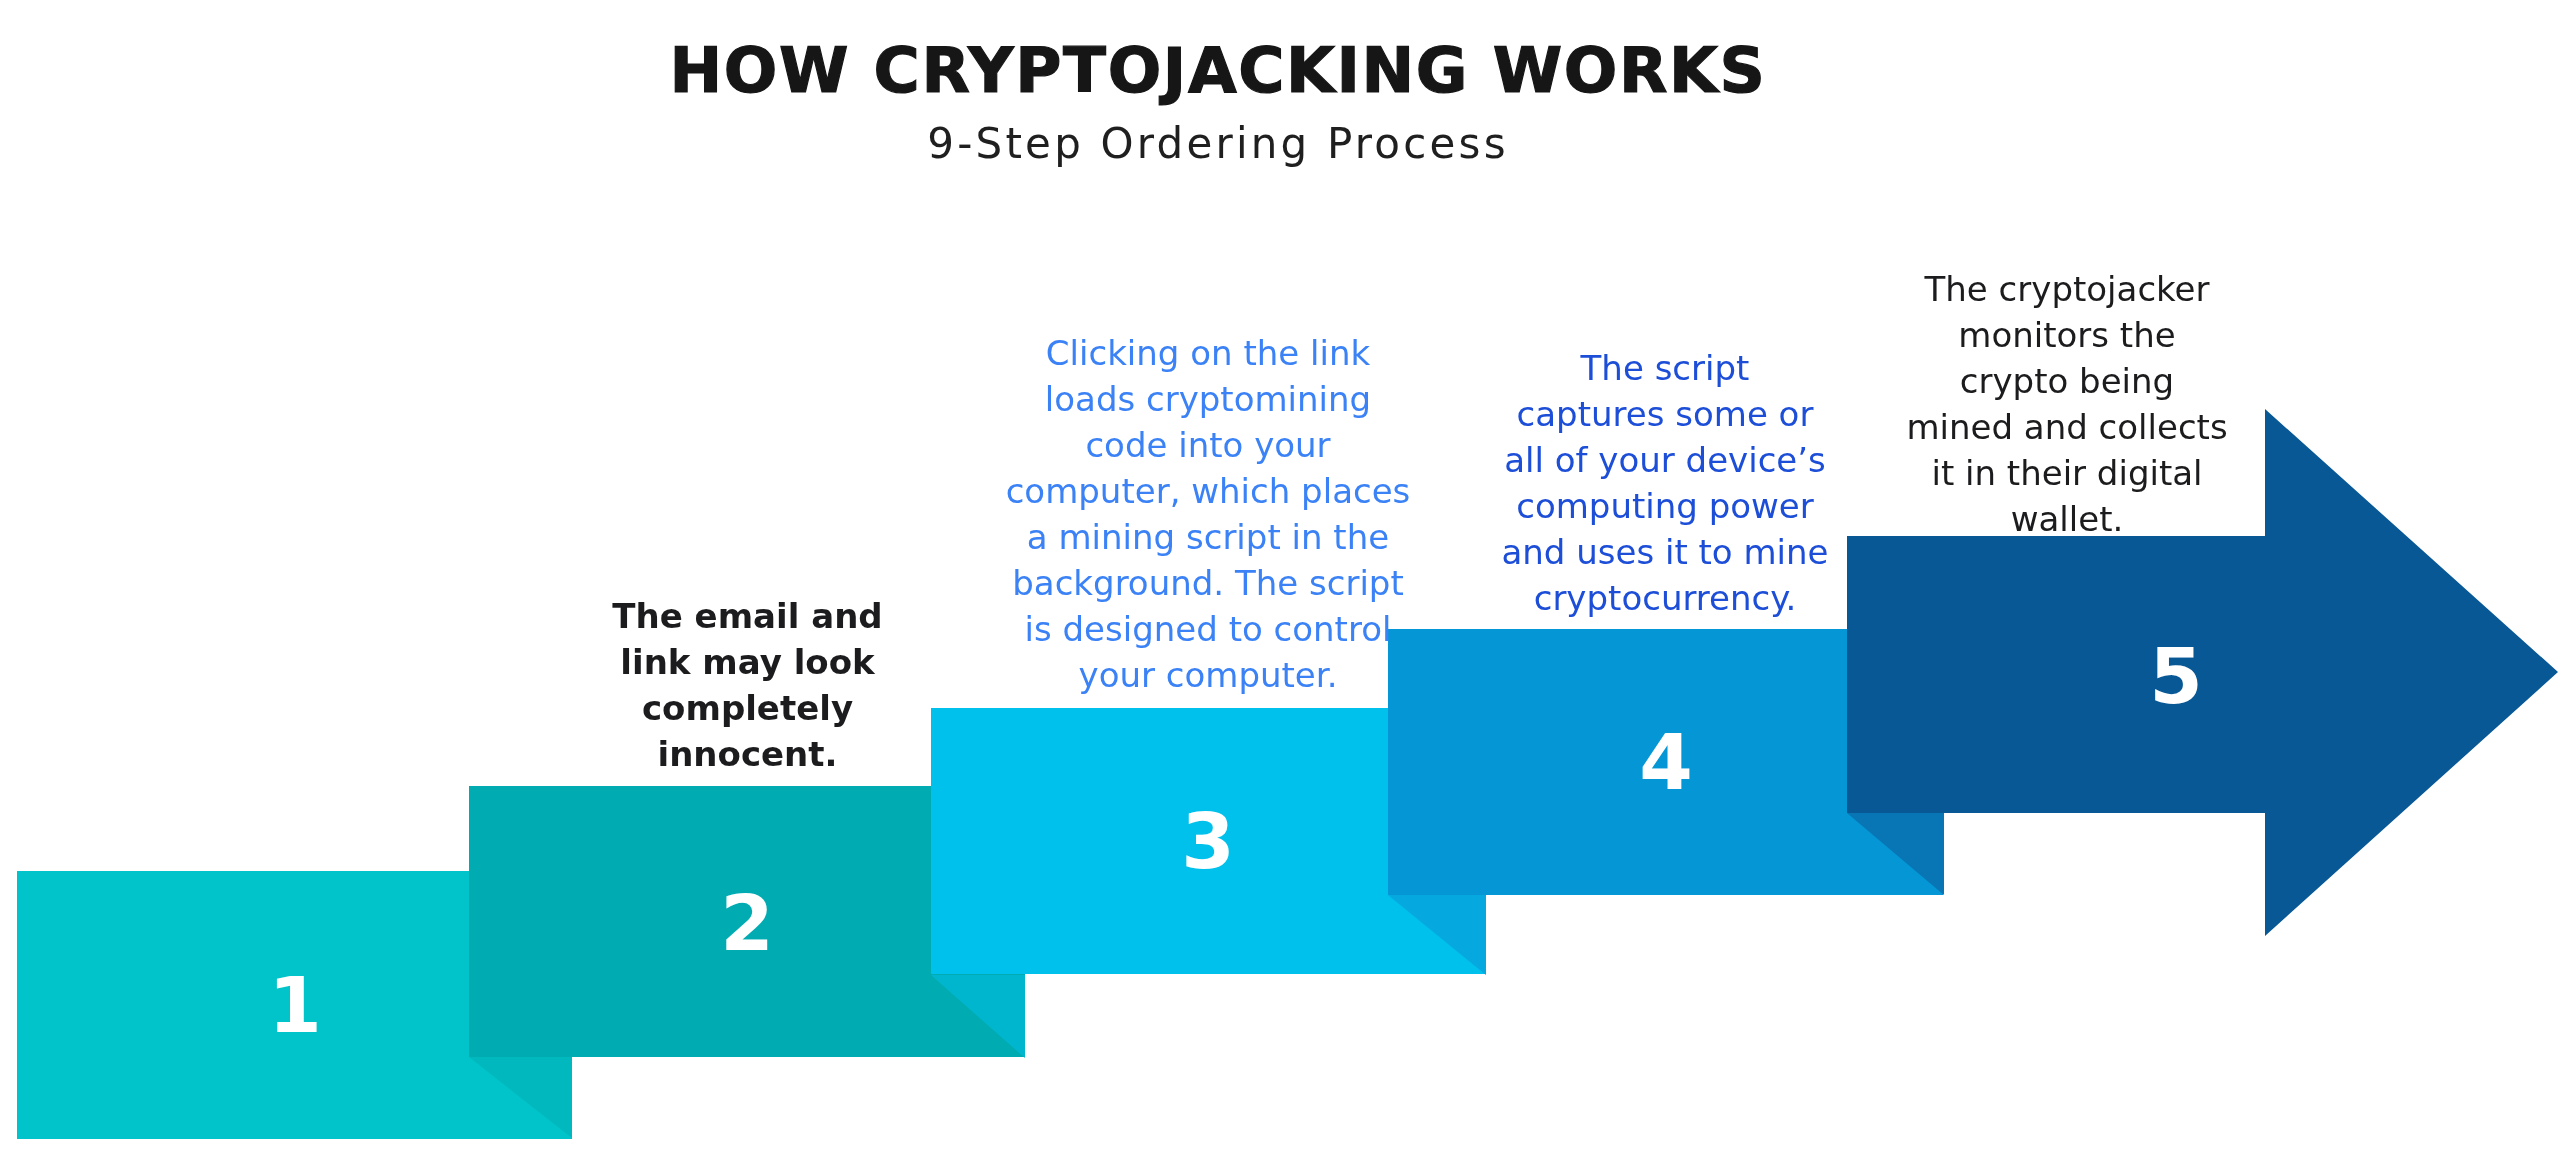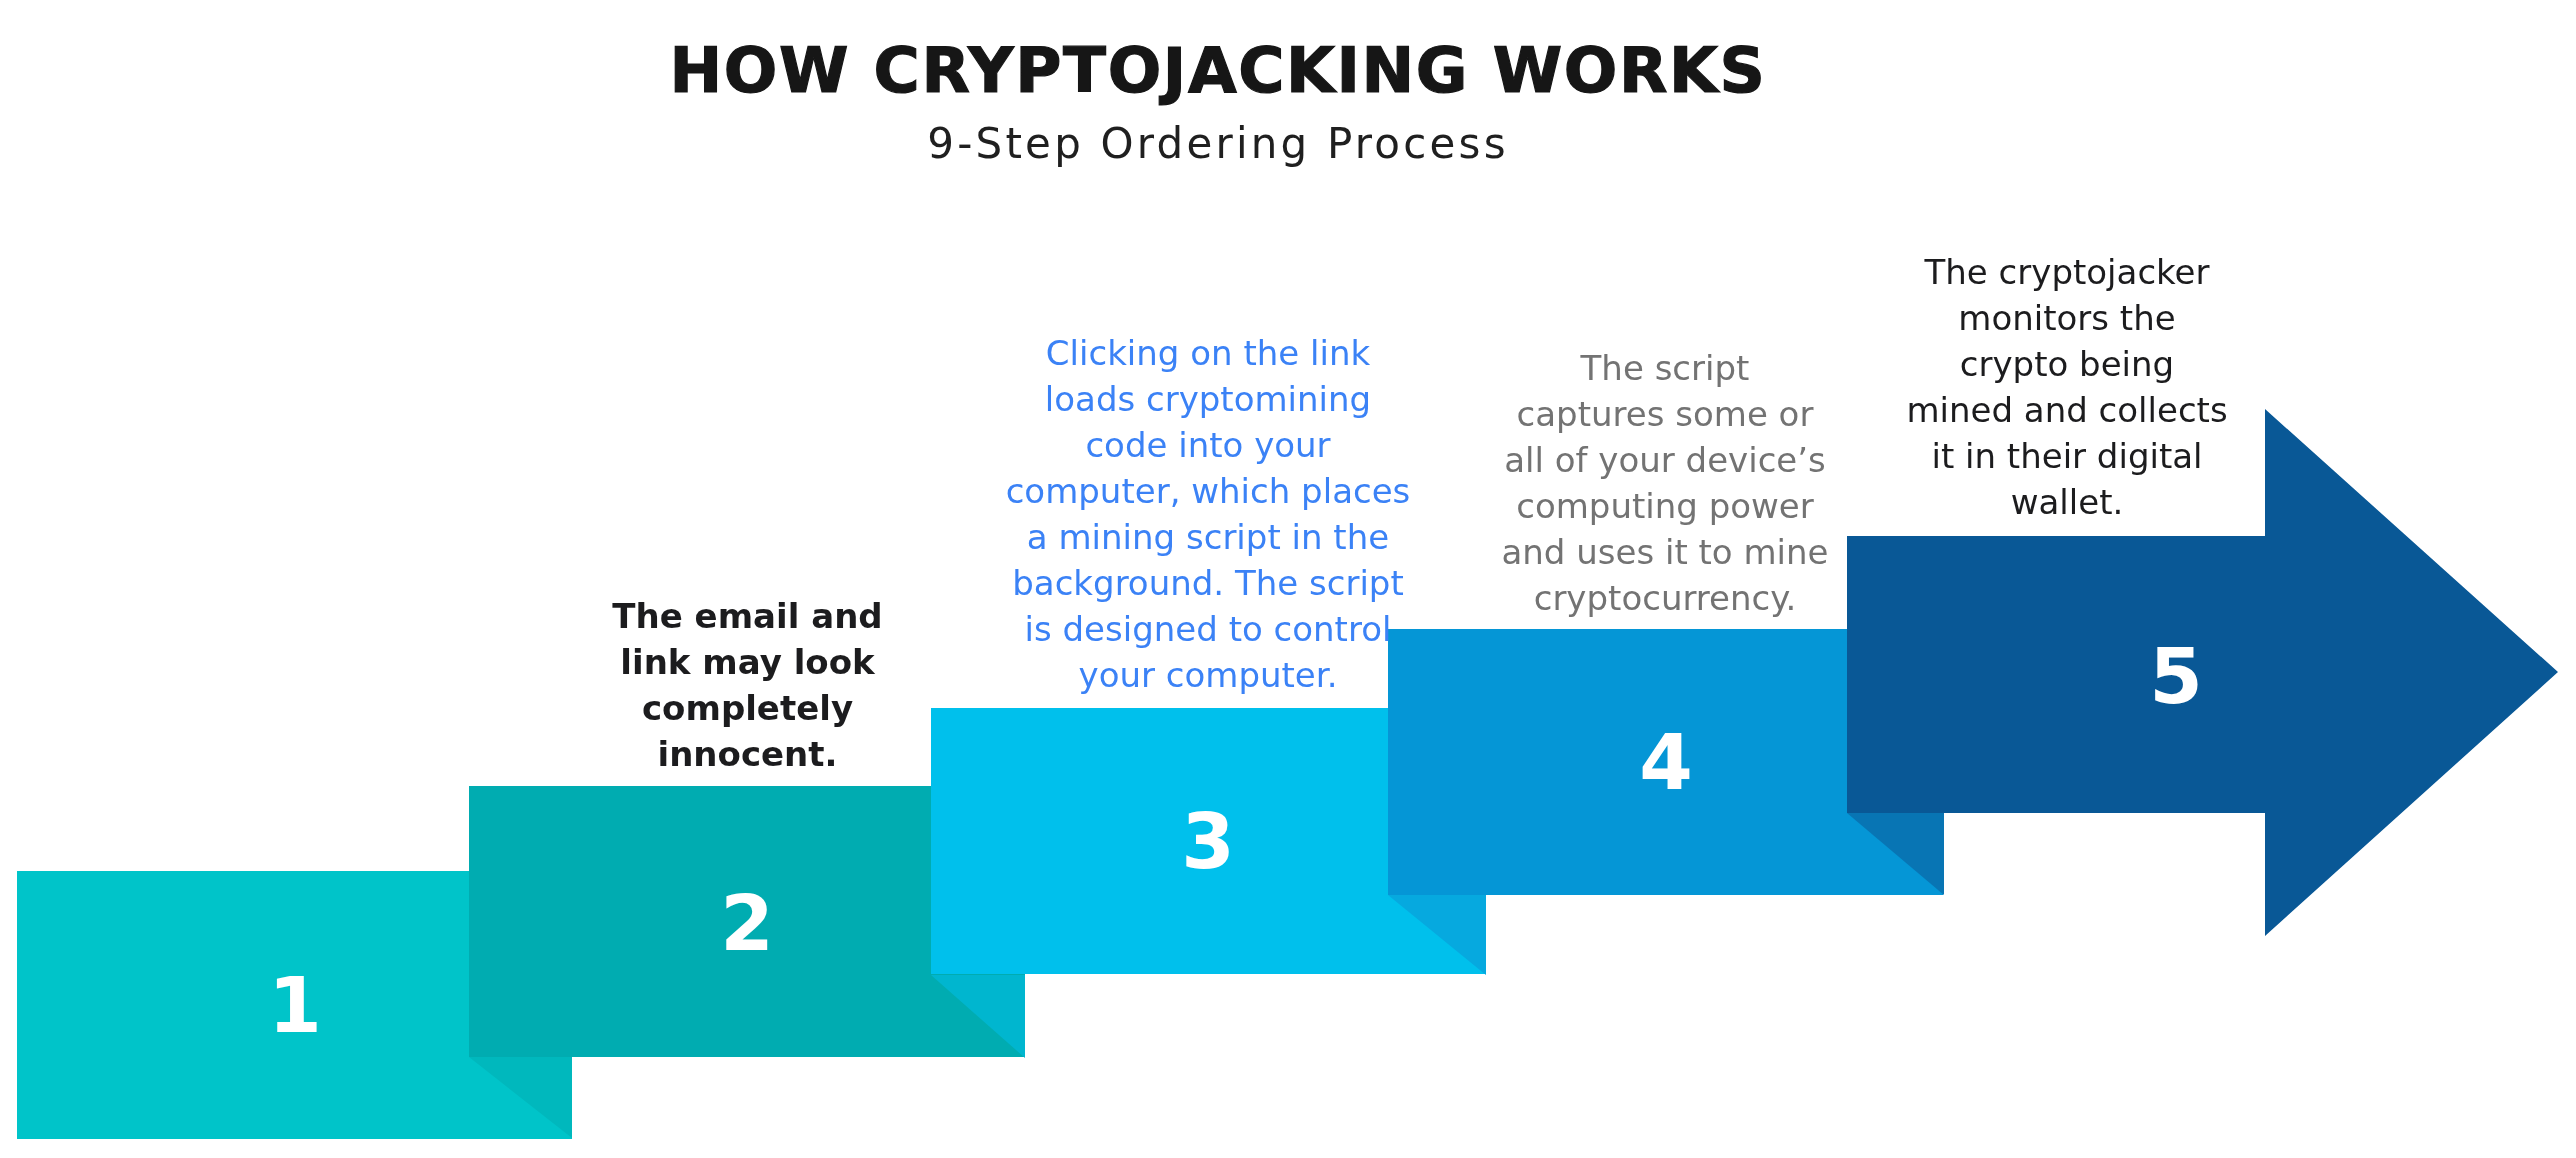--- a/index.html
+++ b/index.html
@@ -67,21 +67,21 @@
     position: absolute; z-index: 10;
     text-align: center; white-space: pre-line;
     font-size: 34px; line-height: 46px;
     color: #1c1c1e;
     font-family: "DejaVu Sans", sans-serif;
   }
   .d1 { left: 51px;   top: 724px; width: 487px; }
   .d2 { left: 504px;  top: 593px; width: 487px; font-weight: bold; }
   .d3 { left: 924px; top: 330px; width: 568px; }
   .d4 { left: 1381px; top: 345px; width: 568px; }
-  .d5 { left: 1783px; top: 249px; width: 568px; }
+  .d5 { left: 1783px; top: 266px; width: 568px; }
 </style>
 </head>
 <body>
 
 <div class="canvas">
 
   <div class="hdr">
     <div class="title" style="color: rgb(22, 22, 22);">HOW CRYPTOJACKING WORKS</div>
     <div class="subtitle">9-Step Ordering Process</div>
   </div>
@@ -108,21 +108,21 @@
 completely
 innocent.</div>
   <div class="desc d3" style="color: #3b82f6;">Clicking on the link
 loads cryptomining
 code into your
 computer, which places
 a mining script in the
 background. The script
 is designed to control
 your computer.</div>
-  <div class="desc d4" style="color: #737373;">The script
+  <div class="desc d4" style="color: #1d4ed8;">The script
 captures some or
 all of your device’s
 computing power
 and uses it to mine
 cryptocurrency.</div>
   <div class="desc d5" style="color: rgb(28, 28, 30);">The cryptojacker
 monitors the
 crypto being
 mined and collects
 it in their digital

